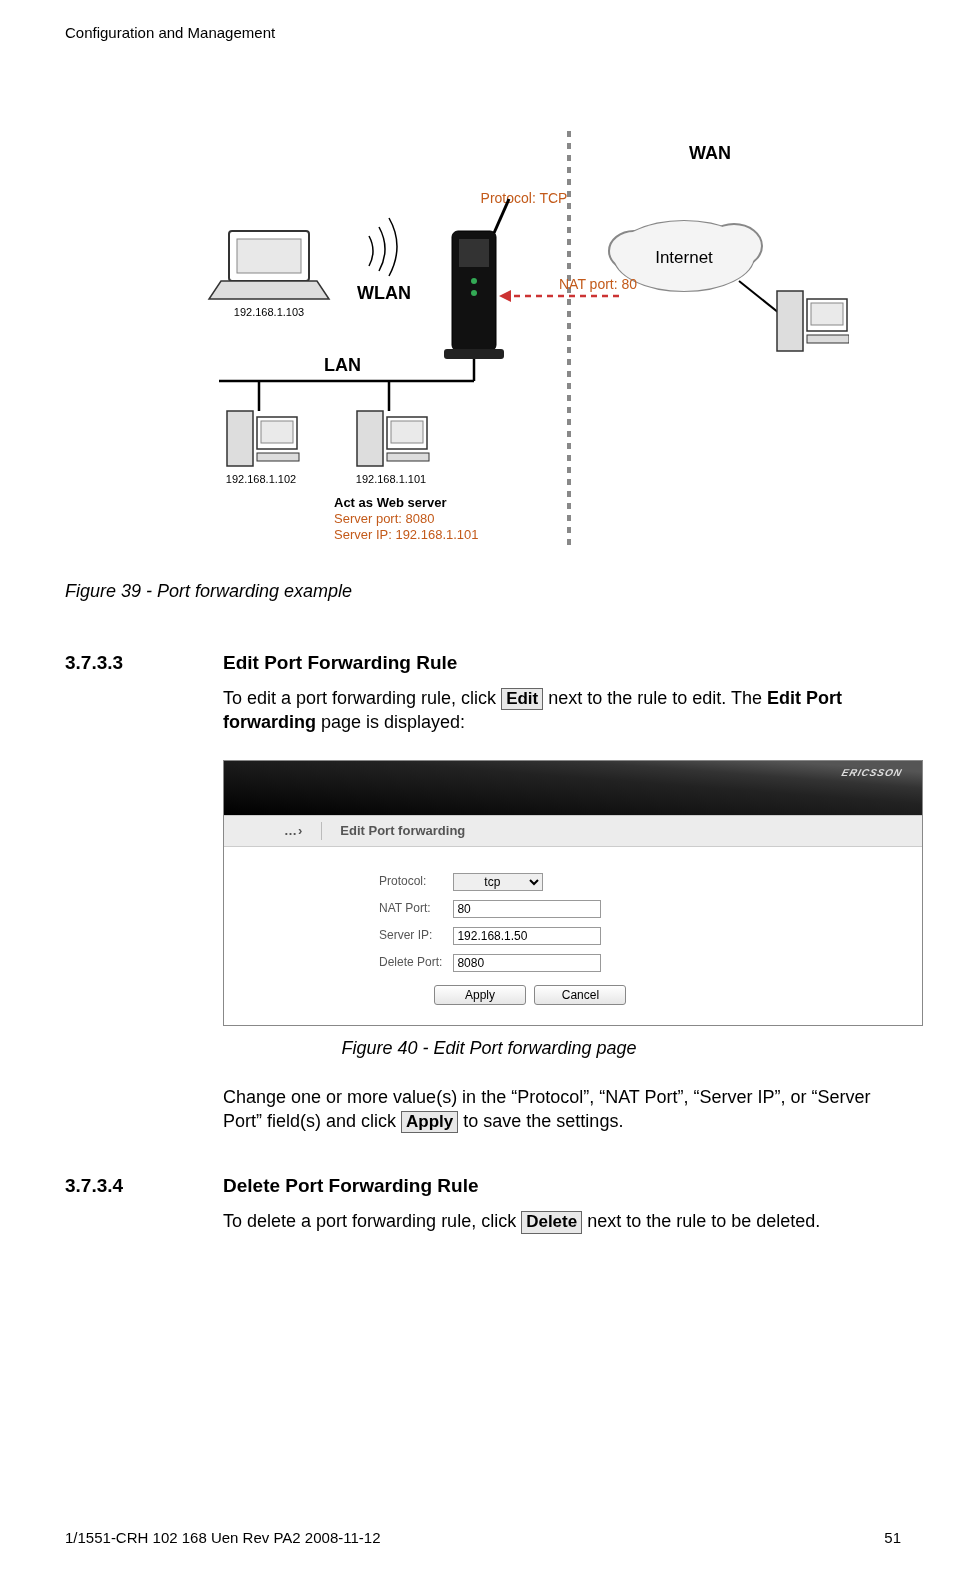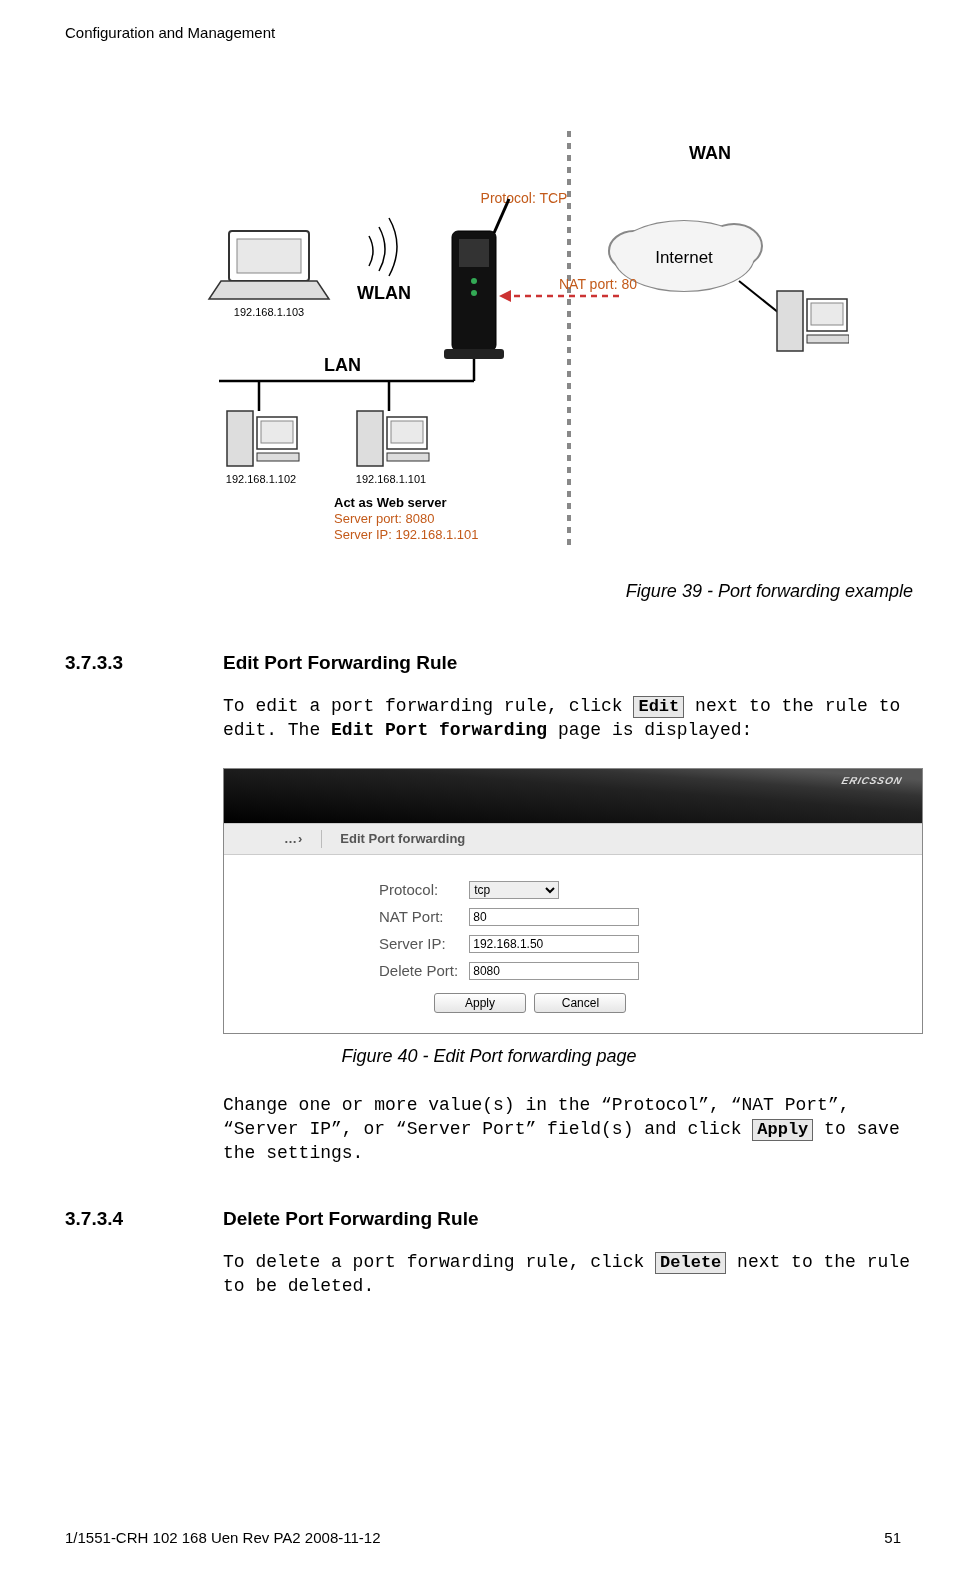--- a/index.html
+++ b/index.html
@@ -25,21 +25,21 @@
     text-align: center;
   }
   .diagram {
     margin: 0 auto;
     width: 720px;
     height: 450px;
     position: relative;
   }
   .diagram text { font-family: Arial, sans-serif; }
   .fig-caption {
-    text-align: right;
+    text-align: left;
     font-style: italic;
     font-size: 18px;
     margin-top: 10px;
     margin-bottom: 50px;
   }
   .section-row {
     display: flex;
     align-items: baseline;
     margin-top: 20px;
   }
@@ -50,22 +50,21 @@
     font-size: 19px;
   }
   .sec-title {
     font-weight: bold;
     font-size: 19px;
   }
   .body-para {
     margin-left: 158px;
     font-size: 18px;
     line-height: 1.35;
-    margin-top: 20px;
-    font-family: Liberation Mono, monospace;
+    margin-top: 12px;
   }
   .btn-inline {
     display: inline-block;
     background: #e8e8e8;
     border: 1px solid #666;
     padding: 0 4px;
     font-weight: bold;
     font-size: 17px;
     line-height: 1.2;
     vertical-align: baseline;
@@ -117,39 +116,40 @@
   }
   .ss-form {
     padding: 18px 0 20px 0;
   }
   .ss-form table {
     margin-left: 150px;
     border-collapse: separate;
     border-spacing: 4px 6px;
   }
   .ss-form td.label {
-    font-size: 15px;
+    font-size: 12px;
     color: #555;
     padding-right: 6px;
     text-align: left;
     white-space: nowrap;
   }
   .ss-form input[type="text"] {
     font-size: 12px;
     padding: 1px 3px;
     border: 1px solid #999;
-    width: 170px;
+    width: 148px;
     box-sizing: border-box;
     font-family: Arial, sans-serif;
   }
   .ss-form select {
     font-size: 12px;
     border: 1px solid #999;
     width: 90px;
     font-family: Arial, sans-serif;
+    text-align: center;
   }
   .ss-form .port { width: 60px; }
   .ss-buttons {
     margin-left: 210px;
     margin-top: 6px;
   }
   .ss-buttons button {
     font-size: 12px;
     padding: 2px 0;
     width: 92px;

